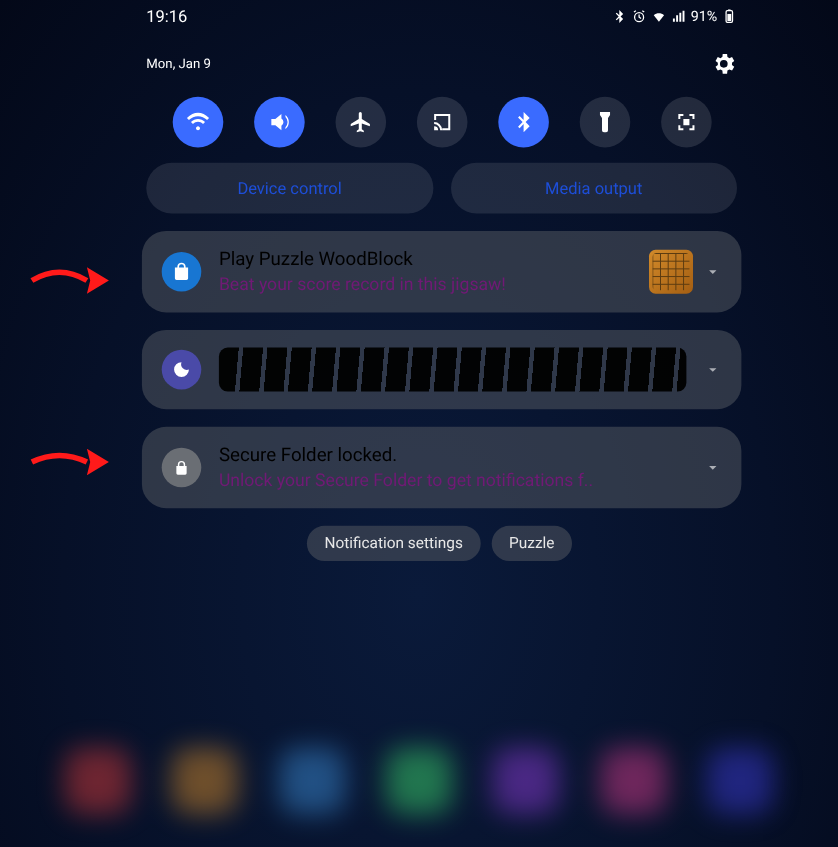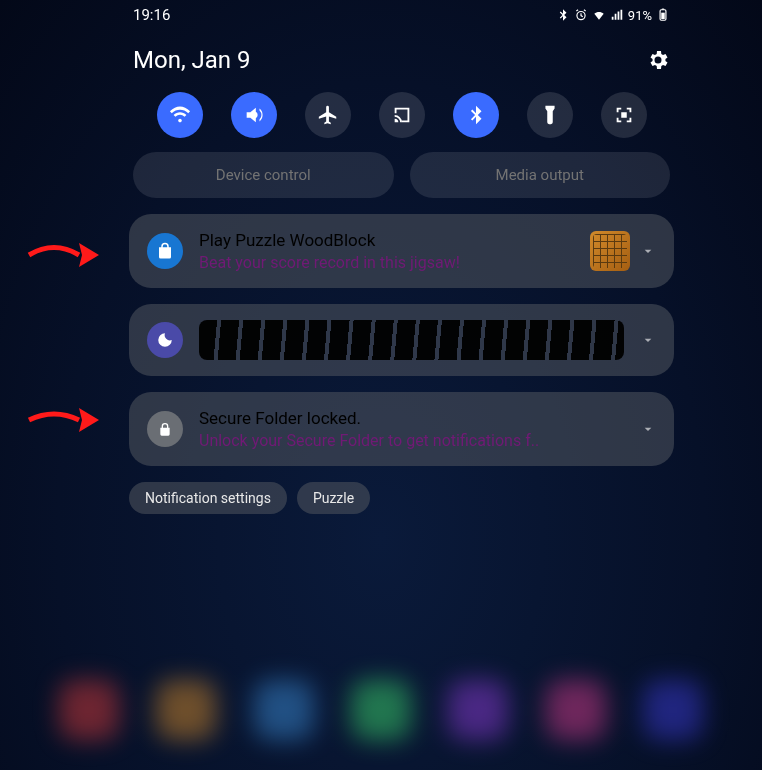--- a/index.html
+++ b/index.html
@@ -8,41 +8,41 @@
     background: radial-gradient(ellipse at 50% 70%, #0a1a3a 0%, #061028 60%, #030818 100%);
     position: relative; overflow: hidden; color: #fff;
   }
   .arrow { position: absolute; color: #ff0000; z-index: 100; pointer-events: none; }
   .arrow svg { width: 80px; height: 40px; }
   .panel { position: absolute; left: 129px; top: 0; width: 545px; }
   .status-bar { display: flex; justify-content: space-between; align-items: center; height: 30px; font-size: 15px; padding: 0 4px; }
   .status-right { display: flex; align-items: center; gap: 4px; font-size: 13px; }
   .status-right svg, .status-right .ico { width: 14px; height: 14px; }
   .header-row { display: flex; justify-content: space-between; align-items: center; padding: 16px 4px 10px; }
-  .date { font-size: 24px; font-weight: 400; }
+  .date { font-size: 12px; font-weight: 400; }
   .gear { width: 24px; height: 24px; cursor: pointer; }
   .toggles { display: flex; gap: 28px; justify-content: center; padding: 8px 0 14px; }
   .toggle { width: 46px; height: 46px; border-radius: 50%; display: flex; align-items: center; justify-content: center; cursor: pointer; }
   .toggle.on { background: #3a6bff; }
   .toggle.off { background: rgba(255,255,255,0.12); }
   .toggle svg { width: 22px; height: 22px; fill: #fff; }
   .wide-btns { display: flex; gap: 16px; padding: 0 4px 16px; }
-  .wide-btn { flex: 1; background: rgba(255,255,255,0.10); border-radius: 26px; height: 46px; display: flex; align-items: center; justify-content: center; font-size: 15px; color: #737373; cursor: pointer; }
+  .wide-btn { flex: 1; background: rgba(255,255,255,0.10); border-radius: 26px; height: 46px; display: flex; align-items: center; justify-content: center; font-size: 15px; color: #1d4ed8; cursor: pointer; }
   .notif { background: rgba(80,85,95,0.55); border-radius: 22px; margin-bottom: 16px; padding: 16px 18px; display: flex; align-items: center; gap: 16px; position: relative; cursor: pointer; }
   .notif-icon { width: 36px; height: 36px; border-radius: 50%; flex-shrink: 0; display: flex; align-items: center; justify-content: center; }
   .notif-body { flex: 1; min-width: 0; }
   .notif-title { font-size: 17px; color: #000000; margin-bottom: 3px; white-space: nowrap; overflow: hidden; text-overflow: ellipsis; }
   .notif-text { font-size: 16px; color: #701a75; white-space: nowrap; overflow: hidden; text-overflow: ellipsis; }
   .notif-right { display: flex; align-items: center; gap: 10px; }
   .thumb { width: 40px; height: 40px; border-radius: 6px; background: linear-gradient(135deg,#d28a2a 0%, #a45e12 100%); position: relative; }
   .thumb::after { content:""; position:absolute; inset:3px; background-image: linear-gradient(#5a3a10 1px, transparent 1px), linear-gradient(90deg,#5a3a10 1px, transparent 1px); background-size: 7px 7px; border-radius:4px; }
   .chev { width: 16px; height: 16px; opacity: .6; }
   .redacted .notif-body { filter: blur(0); }
   .scribble { height: 40px; width: 100%; background: repeating-linear-gradient(95deg, #000 0 18px, transparent 18px 22px); border-radius: 8px; opacity: .95; }
-  .footer { display: flex; justify-content: flex-start; gap: 10px; padding-right: 4px; }
+  .footer { display: flex; justify-content: center; gap: 10px; padding-right: 4px; }
   .pill { background: rgba(80,85,95,0.55); border-radius: 18px; padding: 8px 16px; font-size: 14px; color: #e8e8e8; cursor: pointer; }
   .dock-row { position: absolute; bottom: 30px; left: 0; right: 0; display: flex; justify-content: space-around; padding: 0 40px; filter: blur(12px); opacity: .5; }
   .dock-row .dot { width: 60px; height: 60px; border-radius: 16px; }
 </style>
 </head>
 <body>
 
 <div class="arrow" style="left:24px; top:235px;">
   <svg viewBox="0 0 80 40">
       <path d="M5 20 Q 30 5 55 20" stroke="#ff1a1a" stroke-width="5" fill="none"></path>

